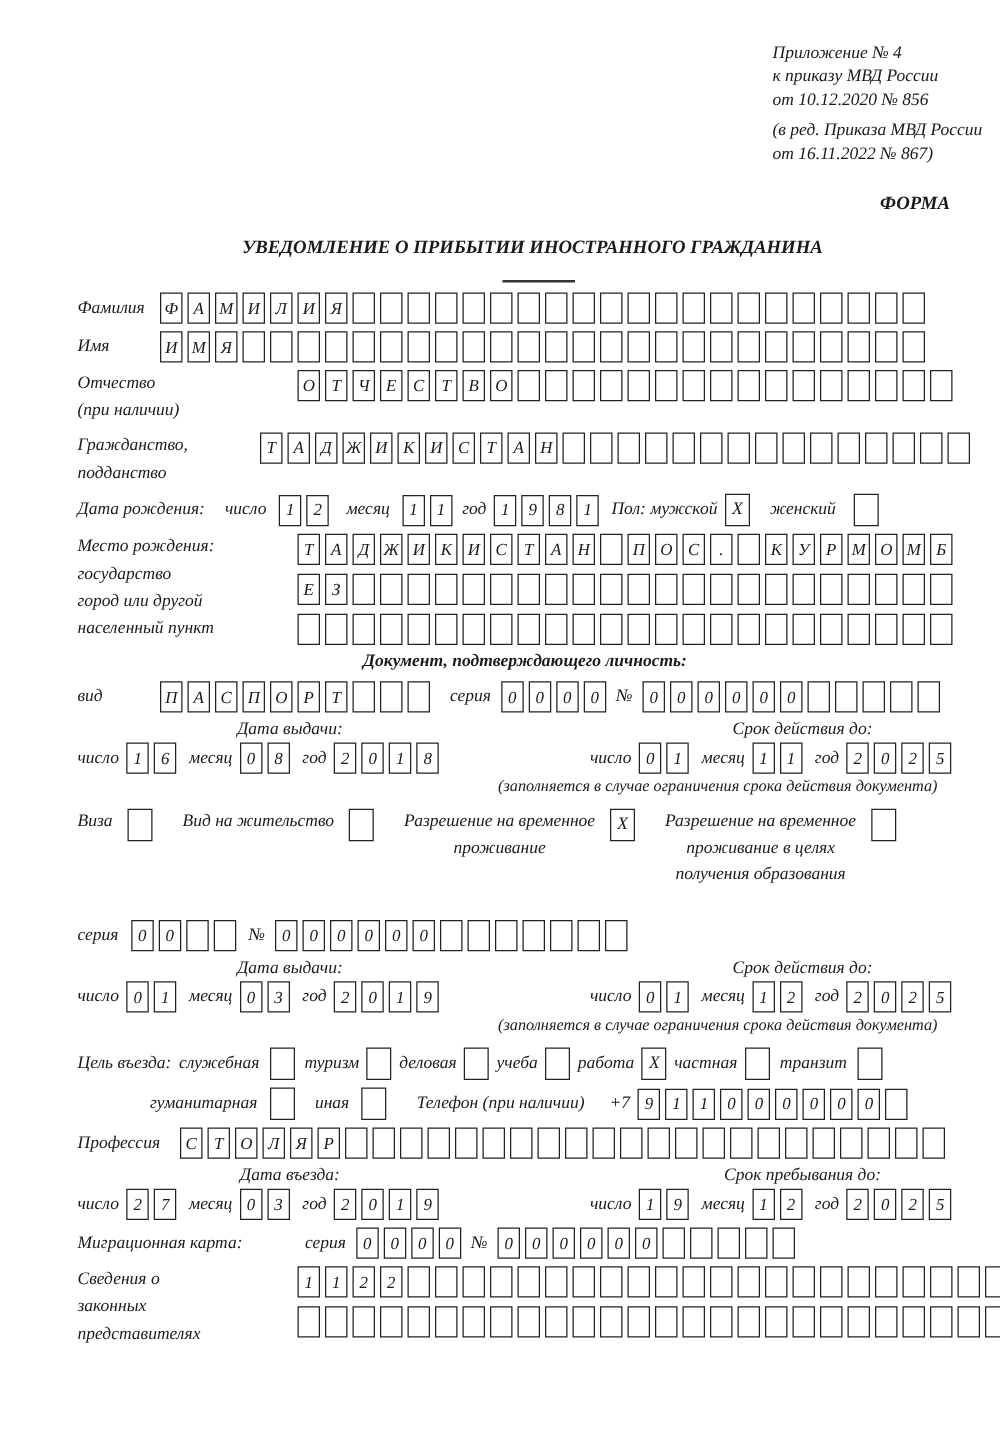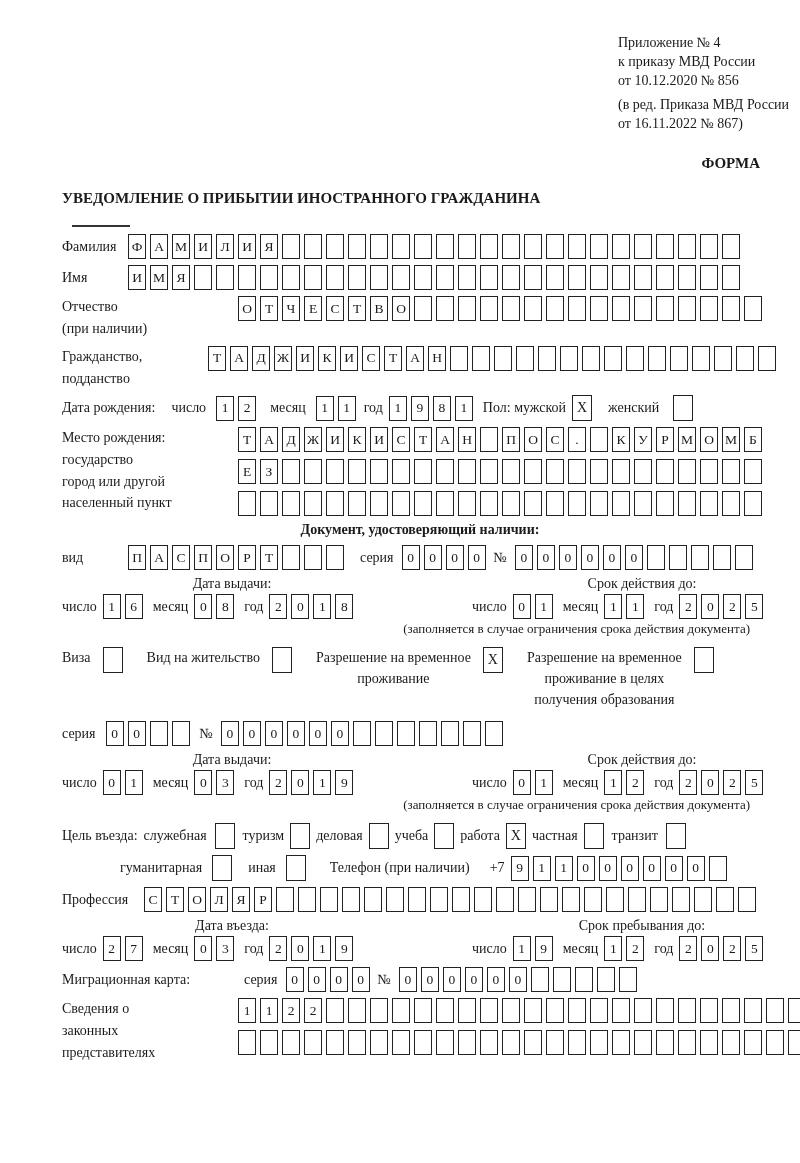--- a/index.html
+++ b/index.html
@@ -2,28 +2,28 @@
 <html><head>
 <meta charset="utf-8">
 <style>
   * { box-sizing: border-box; margin: 0; padding: 0; }
   html, body {
     width: 800px; height: 1163px;
     background: #ffffff; color: #1a1a1a;
     font-family: "Liberation Serif", "DejaVu Serif", serif;
     font-size: 14px; overflow: hidden;
   }
-  .page { width: 800px; height: 1163px; padding: 34px 10px 8px 62px; }
+  .page { width: 800px; height: 1163px; padding: 34px 10px 8px 62px; font-style: italic; }
 
   .appendix { margin-left: 556px; line-height: 1.35; }
   .appendix .gap { margin-top: 5px; }
 
   .forma { font-weight: bold; text-align: right; padding-right: 30px; margin-top: 22px; font-size: 15px; }
 
-  .title { font-weight: bold; font-size: 15px; margin-top: 14px; line-height: 1.6; }
+  .title { font-weight: bold; text-align: center; font-size: 15px; margin-top: 14px; line-height: 1.6; }
   .blank { display: inline-block; width: 58px; border-bottom: 2px solid #333; height: 13px; margin-left: 10px; }
 
   .section { font-weight: bold; font-size: 15px; margin-top: 24px; margin-bottom: 18px; }
 
   .row { display: flex; align-items: center; margin-bottom: 6px; }
   .top { align-items: flex-start; gap: 28px; }
   .lbl, .dlabel { flex: 0 0 auto; white-space: nowrap; }
   .w66 { flex: 0 0 66px; }
   .w118 { flex: 0 0 118px; }
   .w148 { flex: 0 0 148px; }
@@ -56,21 +56,21 @@
   .date-row { display: flex; align-items: center; margin-bottom: 2px; }
   .dgroup { display: flex; align-items: center; flex: 0 0 340px; }
   .dgroup.right { margin-left: 70px; }
   .dgroup .dlabel { margin-right: 6px; }
   .dgroup .cells { margin-right: 10px; }
 
   .note { font-size: 13px; text-align: right; padding-right: 40px; margin: 2px 0 10px; }
 
   .intro { line-height: 1.7; margin-top: 4px; }
 
-  .optrow { column-gap: 24px; margin-top: 6px; margin-bottom: 11px; }
+  .optrow { column-gap: 24px; margin-top: 6px; margin-bottom: 26px; }
   .opt { display: flex; align-items: flex-start; gap: 12px; }
   .optlines { text-align: center; line-height: 1.5; }
   .optlines span { display: block; }
 </style>
 </head>
 <body>
 
 <div class="page">
 
   <div class="appendix">
@@ -332,21 +332,21 @@
           <span class="cell"></span>
           <span class="cell"></span>
           <span class="cell"></span>
           <span class="cell"></span>
           <span class="cell"></span>
           <span class="cell"></span>
         </span>
     </span>
   </div>
 
-  <div class="center-bold">Документ, удостоверяющий наличии:</div>
+  <div class="center-bold">Документ, подтверждающего личность:</div>
 
   <div class="row">
     <span class="lbl w66">вид</span>
     <span class="cells">
         <span class="cell">П</span>
         <span class="cell">А</span>
         <span class="cell">С</span>
         <span class="cell">П</span>
         <span class="cell">О</span>
         <span class="cell">Р</span>

